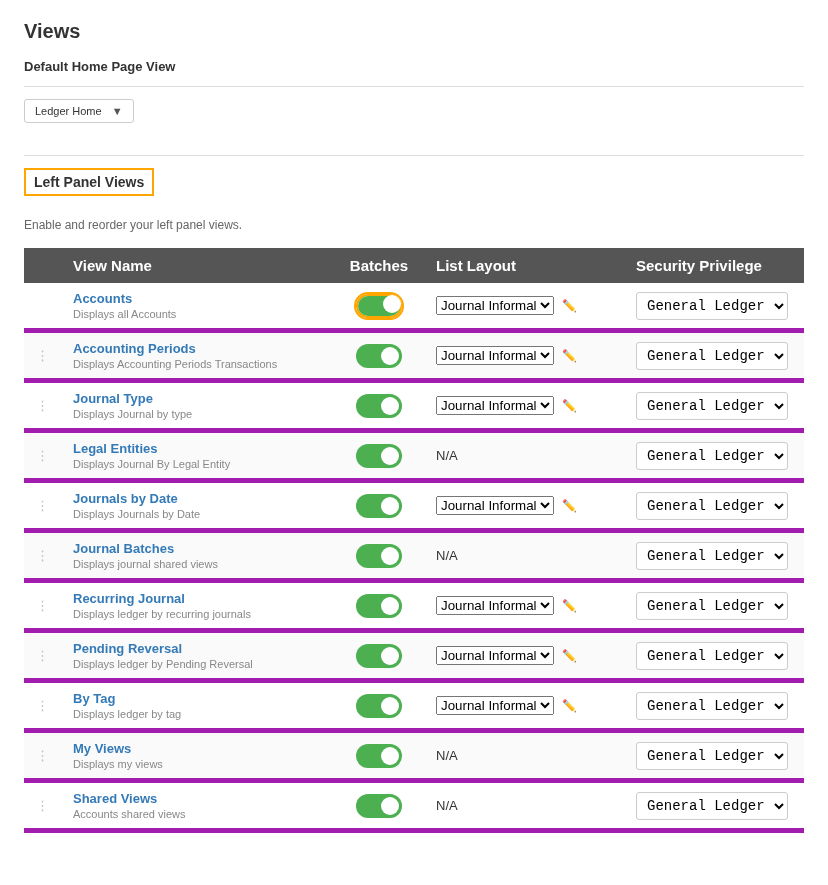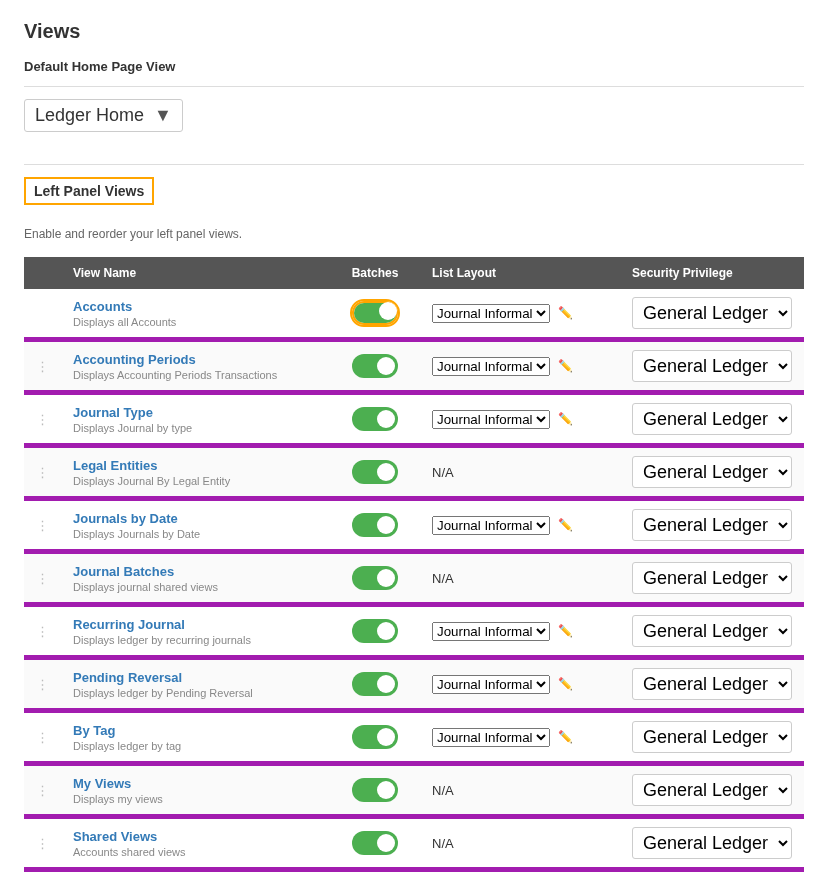--- a/index.html
+++ b/index.html
@@ -2,49 +2,49 @@
 <html><head>
   <meta charset="utf-8">
   <style>
     * { box-sizing: border-box; margin: 0; padding: 0; }
     body { font-family: Arial, sans-serif; font-size: 13px; color: #333; background: #fff; padding: 20px 24px; }
 
     h1.page-title { font-size: 20px; font-weight: bold; margin-bottom: 16px; }
     h2.section-title { font-size: 13px; font-weight: bold; margin-bottom: 10px; }
     hr.divider { border: none; border-top: 1px solid #ddd; margin: 12px 0; }
 
-    .dropdown-wrapper { display: inline-flex; align-items: flex-end; border: 1px solid #ccc; border-radius: 3px; padding: 5px 10px; background: #fff; cursor: pointer; font-size: 18px; margin-bottom: 20px; }
+    .dropdown-wrapper { display: inline-flex; align-items: flex-end; border: 1px solid #ccc; border-radius: 3px; padding: 5px 10px; background: #fff; cursor: pointer; font-size: 11px; margin-bottom: 20px; }
     .dropdown-wrapper .arrow { margin-left: 10px; color: #555; }
 
     .left-panel-label { display: inline-block; border: 2px solid orange; padding: 4px 8px; font-weight: bold; font-size: 14px; color: #333; margin-bottom: 6px; }
     .left-panel-sub { font-size: 12px; color: #666; margin-bottom: 16px; margin-top: 16px; }
 
     table { width: 100%; border-collapse: collapse; }
     thead tr { background: #555; color: #fff; }
-    thead th { padding: 9px 12px; text-align: left; font-size: 12px; font-weight: bold; }
+    thead th { padding: 9px 12px; text-align: left; font-size: 15px; font-weight: bold; }
 
     tbody tr { border-bottom: 5px solid #a21caf; }
     tbody tr:nth-child(even) { background: #fafafa; }
     tbody td { padding: 8px 12px; vertical-align: middle; }
 
     .view-name { font-weight: bold; color: #337ab7; font-size: 13px; }
     .view-sub { font-size: 11px; color: #888; margin-top: 2px; }
 
     
     .toggle-wrap { display: flex; align-items: center; justify-content: center; }
     .toggle { position: relative; display: inline-block; width: 46px; height: 24px; }
     .toggle input { opacity: 0; width: 0; height: 0; }
     .slider { position: absolute; cursor: pointer; top: 0; left: 0; right: 0; bottom: 0; background: #4caf50; border-radius: 24px; transition: .3s; }
     .slider:before { position: absolute; content: ""; height: 18px; width: 18px; left: 25px; bottom: 3px; background: white; border-radius: 50%; transition: .3s; }
     .toggle.highlighted { border: 2px solid orange; border-radius: 24px; }
 
     .edit-icon { color: #777; cursor: pointer; font-size: 12px; margin-left: 4px; }
 
     .list-layout-cell { display: flex; align-items: center; gap: 4px; }
-    .security-cell select { border: 1px solid #ccc; border-radius: 3px; padding: 4px 6px; font-size: 18px; background: #fff; cursor: pointer; }
+    .security-cell select { border: 1px solid #ccc; border-radius: 3px; padding: 4px 6px; font-size: 14px; background: #fff; cursor: pointer; font-family: Liberation Mono, monospace; }
 
     td.drag-col { width: 20px; color: #bbb; }
   </style>
 </head>
 <body>
 
 
 
 
 <h1 class="page-title">Views</h1>

